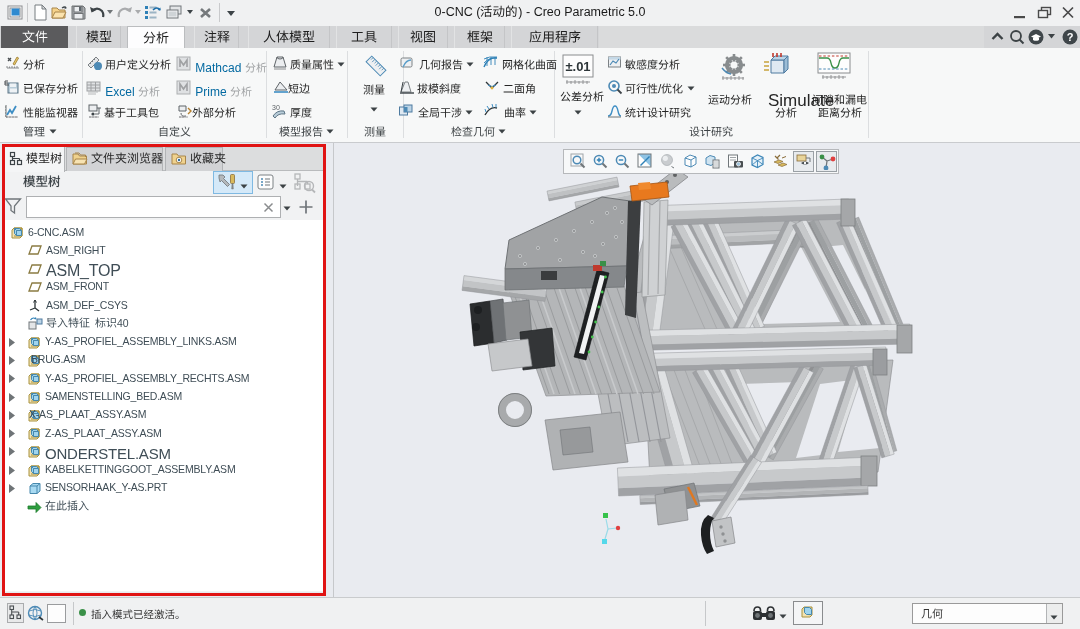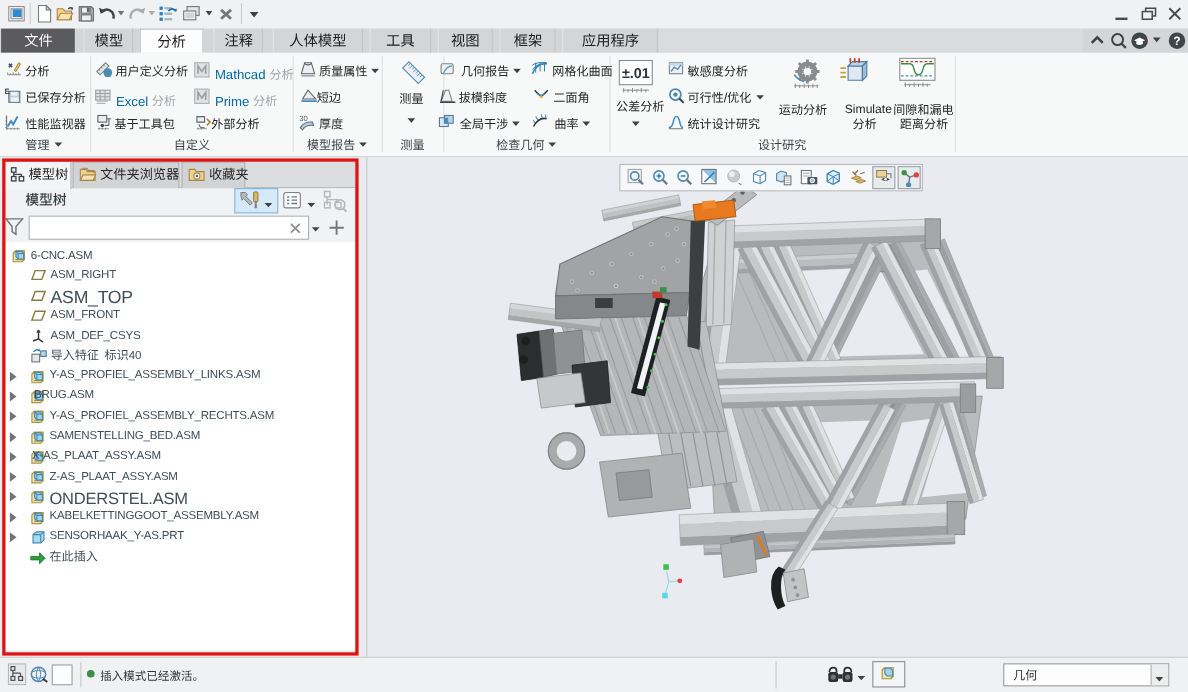--- a/index.html
+++ b/index.html
@@ -71,20 +71,27 @@
     <svg class="ab" style="left:186px;top:9px" width="8" height="6">
       <path d="M1 1 h6 l-3 4 z" fill="#3c4347"></path>
     </svg>
     <svg class="ab" style="left:199px;top:7px" width="14" height="12">
       <path d="M2 2 l9 8 M11 2 l-9 8" stroke="#75797c" stroke-width="2.6"></path>
     </svg>
     <div class="ab" style="left:219px;top:3px;width:1px;height:19px;background:#c9cacc"></div>
     <svg class="ab" style="left:226px;top:10px" width="10" height="7">
       <path d="M1 1 h8 l-4 5 z" fill="#3c4347"></path>
     </svg>
+    <div class="ab" style="left:0;top:0;width:1080px;height:26px;text-align:center;font-size:12.5px;line-height:25px;color:#1a1a1a">0-CNC (<svg width="38" height="13" style="vertical-align:-2.0px" viewBox="0 0 38 13">
+        <g fill="#1a1a1a" transform="translate(0,11.00) scale(0.01250,-0.01250)">
+          <use href="#u6d3b" x="0"></use>
+          <use href="#u52a8" x="1000"></use>
+          <use href="#u7684" x="2000"></use>
+        </g>
+      </svg>) - Creo Parametric 5.0</div>
     <svg class="ab" style="left:1013px;top:6px" width="14" height="13">
       <rect x="1" y="10" width="11" height="2.2" fill="#4a4a4a"></rect>
     </svg>
     <svg class="ab" style="left:1037px;top:6px" width="15" height="13">
       <rect x="4.5" y="1.5" width="9" height="7" fill="none" stroke="#4a4a4a" stroke-width="1.4"></rect>
       <rect x="1.5" y="4.5" width="9" height="7" fill="#f0f1f2" stroke="#4a4a4a" stroke-width="1.4"></rect>
     </svg>
     <svg class="ab" style="left:1061px;top:6px" width="14" height="13">
       <path d="M2 1.5 l10 10 M12 1.5 l-10 10" stroke="#4a4a4a" stroke-width="1.7"></path>
     </svg>
@@ -546,21 +553,21 @@
           <use href="#u6790" x="3000"></use>
         </g>
       </svg></div>
     <svg class="ab" style="left:763px;top:52px" width="30" height="30">
       <path d="M8 8 h13 v13 h-13 z" fill="#dfe9f2" stroke="#4e7ba0"></path>
       <path d="M8 8 l4 -4 h13 l-4 4 z" fill="#bcd4e6" stroke="#4e7ba0"></path>
       <path d="M21 8 l4 -4 v13 l-4 4 z" fill="#9cbdd6" stroke="#4e7ba0"></path>
       <path d="M1 10 h5 M1 14 h5 M1 18 h5" stroke="#c8a23c" stroke-width="1.6"></path>
       <path d="M10 1 v4 M14 1 v4 M18 1 v4" stroke="#c03a2e" stroke-width="1.6"></path>
     </svg>
-    <div class="rbtn" style="left:768px;top:91px;font-size:11px">Simulate</div>
+    <div class="rbtn" style="left:768px;top:91px;font-size:17px">Simulate</div>
     <div class="rbtn" style="left:775px;top:104px"><svg width="22" height="12" style="vertical-align:-2.3px" viewBox="0 0 22 12">
         <g fill="#262626" transform="translate(0,9.68) scale(0.01100,-0.01100)">
           <use href="#u5206" x="0"></use>
           <use href="#u6790" x="1000"></use>
         </g>
       </svg></div>
     <svg class="ab" style="left:817px;top:52px" width="34" height="30">
       <rect x="1" y="1" width="32" height="20" fill="#fdfdfd" stroke="#8a8c8e"></rect>
       <path d="M2 6 h8 q3 0 4 5 q1 5 4 5 q3 0 4 -5 q1 -5 4 -5 h6" fill="none" stroke="#3a9048" stroke-width="1.3"></path>
       <path d="M2 4 h30" stroke="#c03a2e" stroke-width="1" stroke-dasharray="2.5 1.8"></path>

